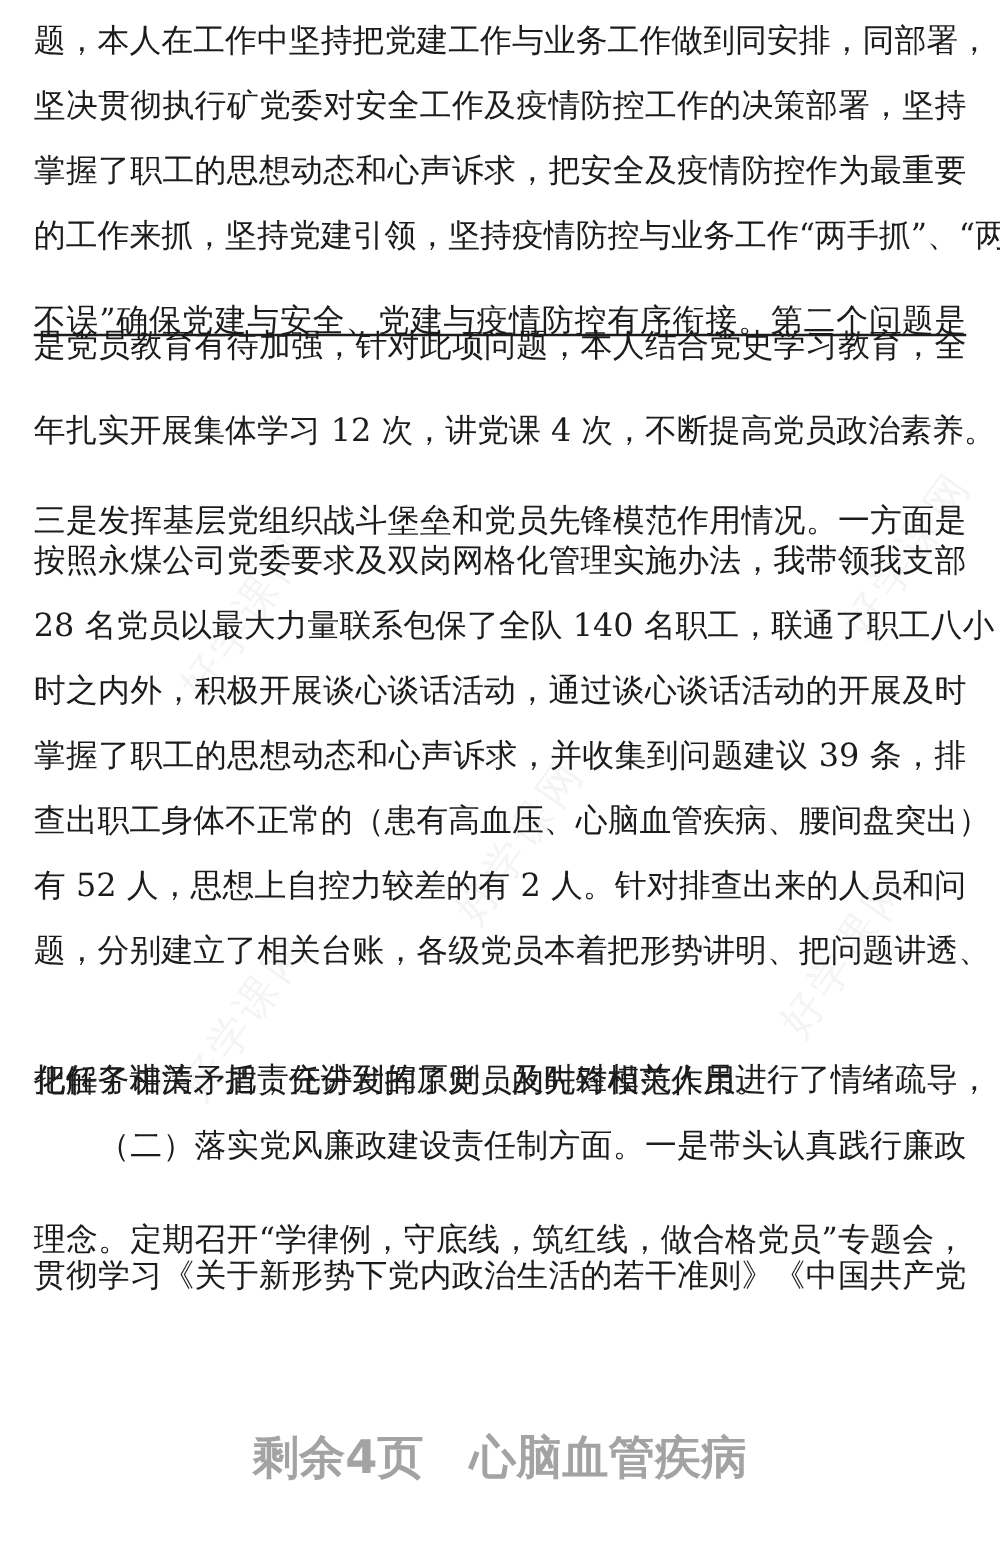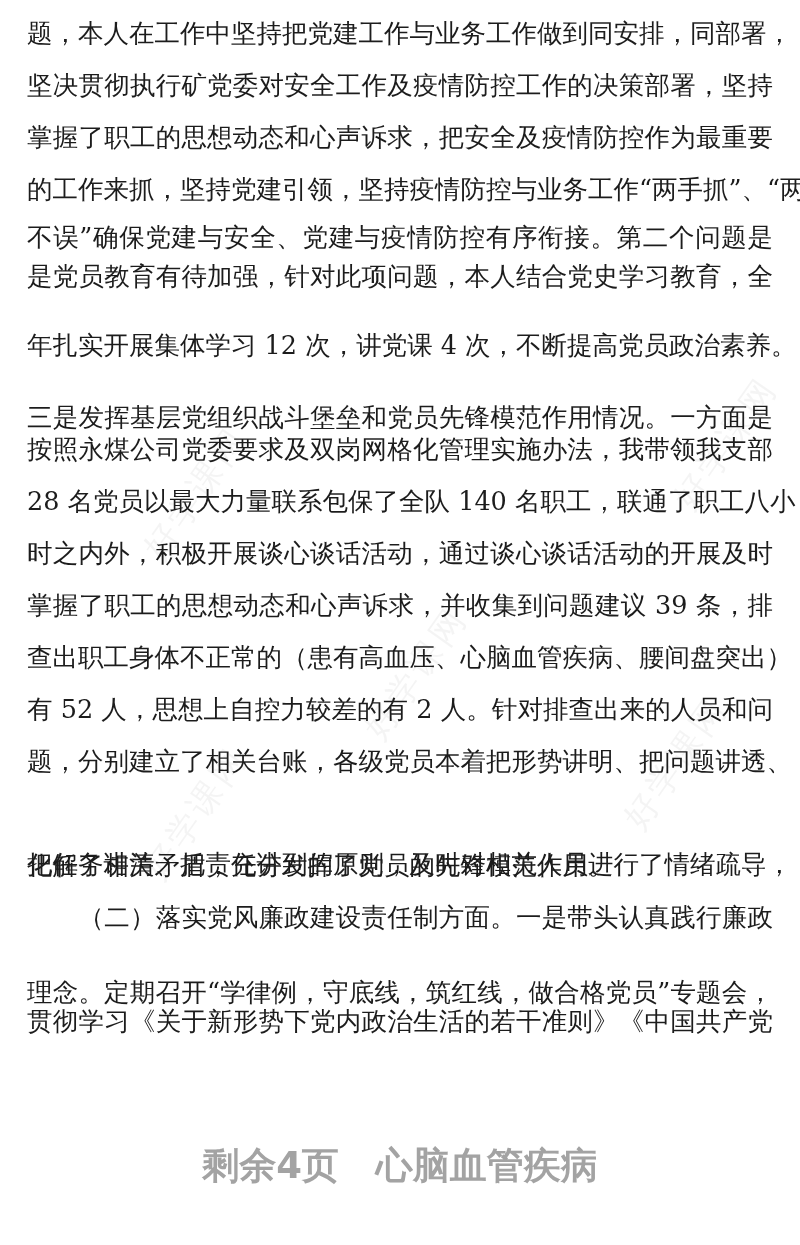--- a/index.html
+++ b/index.html
@@ -72,21 +72,21 @@
   <div class="watermark" style="left:650px; top:420px;">好学课网</div>
   <div class="watermark" style="left:340px; top:650px;">好学课网</div>
   <div class="watermark" style="left:120px; top:790px;">好学课网</div>
   <div class="watermark" style="left:600px; top:740px;">好学课网</div>
 
   <div>
     <div class="line" style="top:16px;">题，本人在工作中坚持把党建工作与业务工作做到同安排，同部署，</div>
     <div class="line" style="top:68px;">坚决贯彻执行矿党委对安全工作及疫情防控工作的决策部署，坚持</div>
     <div class="line" style="top:120px;">掌握了职工的思想动态和心声诉求，把安全及疫情防控作为最重要</div>
     <div class="line" style="top:172px;">的工作来抓，坚持党建引领，坚持疫情防控与业务工作“两手抓”、“两</div>
-    <div class="line" style="top:220px;">不误”确保党建与安全、党建与疫情防控有序衔接。第二个问题是</div>
+    <div class="line" style="top:240px;text-decoration:underline;">不误”确保党建与安全、党建与疫情防控有序衔接。第二个问题是</div>
     <div class="line" style="top:260px;font-family:Liberation Serif, serif;">是党员教育有待加强，针对此项问题，本人结合党史学习教育，全</div>
     <div class="line" style="top:328px;">年扎实开展集体学习 12 次，讲党课 4 次，不断提高党员政治素养。</div>
     <div class="line" style="top:400px;">三是发挥基层党组织战斗堡垒和党员先锋模范作用情况。一方面是</div>
     <div class="line" style="top:432px;">按照永煤公司党委要求及双岗网格化管理实施办法，我带领我支部</div>
     <div class="line" style="top:484px;">28 名党员以最大力量联系包保了全队 140 名职工，联通了职工八小</div>
     <div class="line" style="top:536px;">时之内外，积极开展谈心谈话活动，通过谈心谈话活动的开展及时</div>
     <div class="line" style="top:588px;">掌握了职工的思想动态和心声诉求，并收集到问题建议 39 条，排</div>
     <div class="line" style="top:640px;">查出职工身体不正常的（患有高血压、心脑血管疾病、腰间盘突出）</div>
     <div class="line" style="top:692px;">有 52 人，思想上自控力较差的有 2 人。针对排查出来的人员和问</div>
     <div class="line" style="top:744px;">题，分别建立了相关台账，各级党员本着把形势讲明、把问题讲透、</div>

